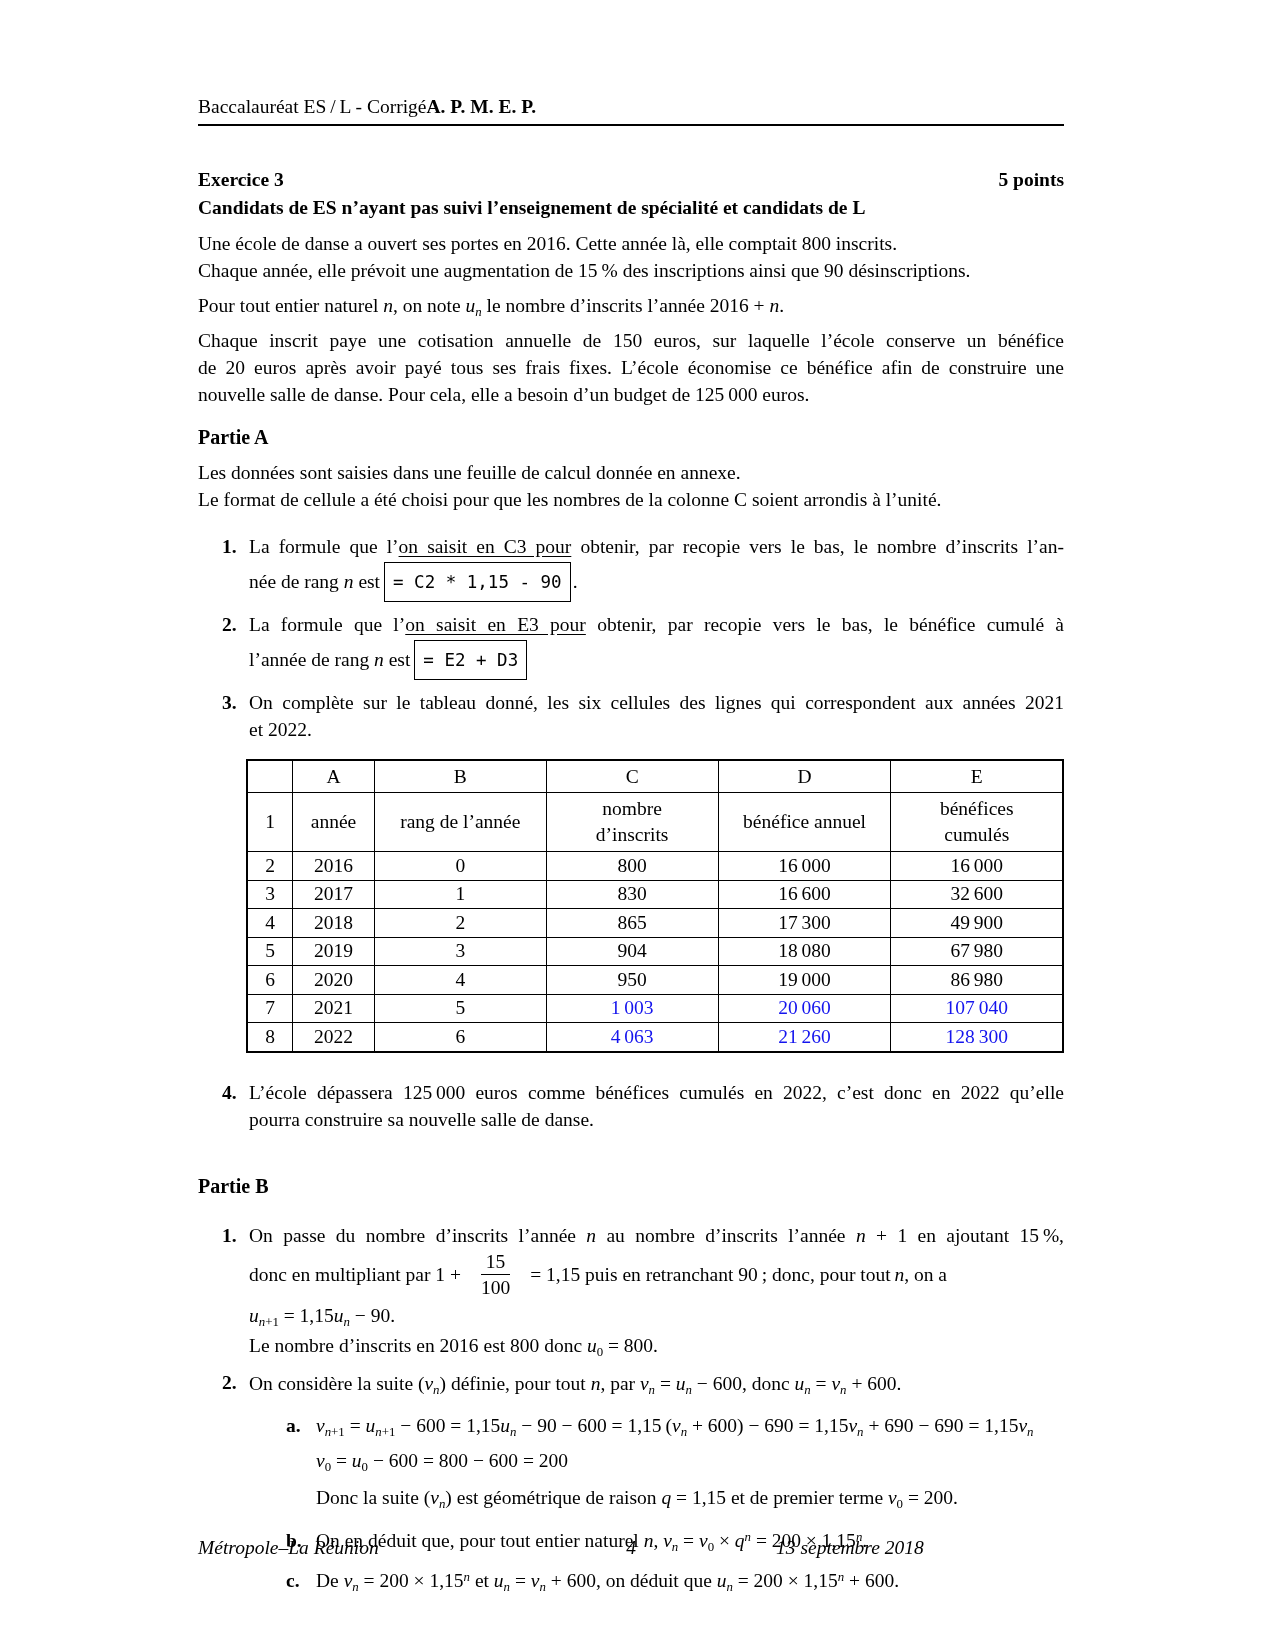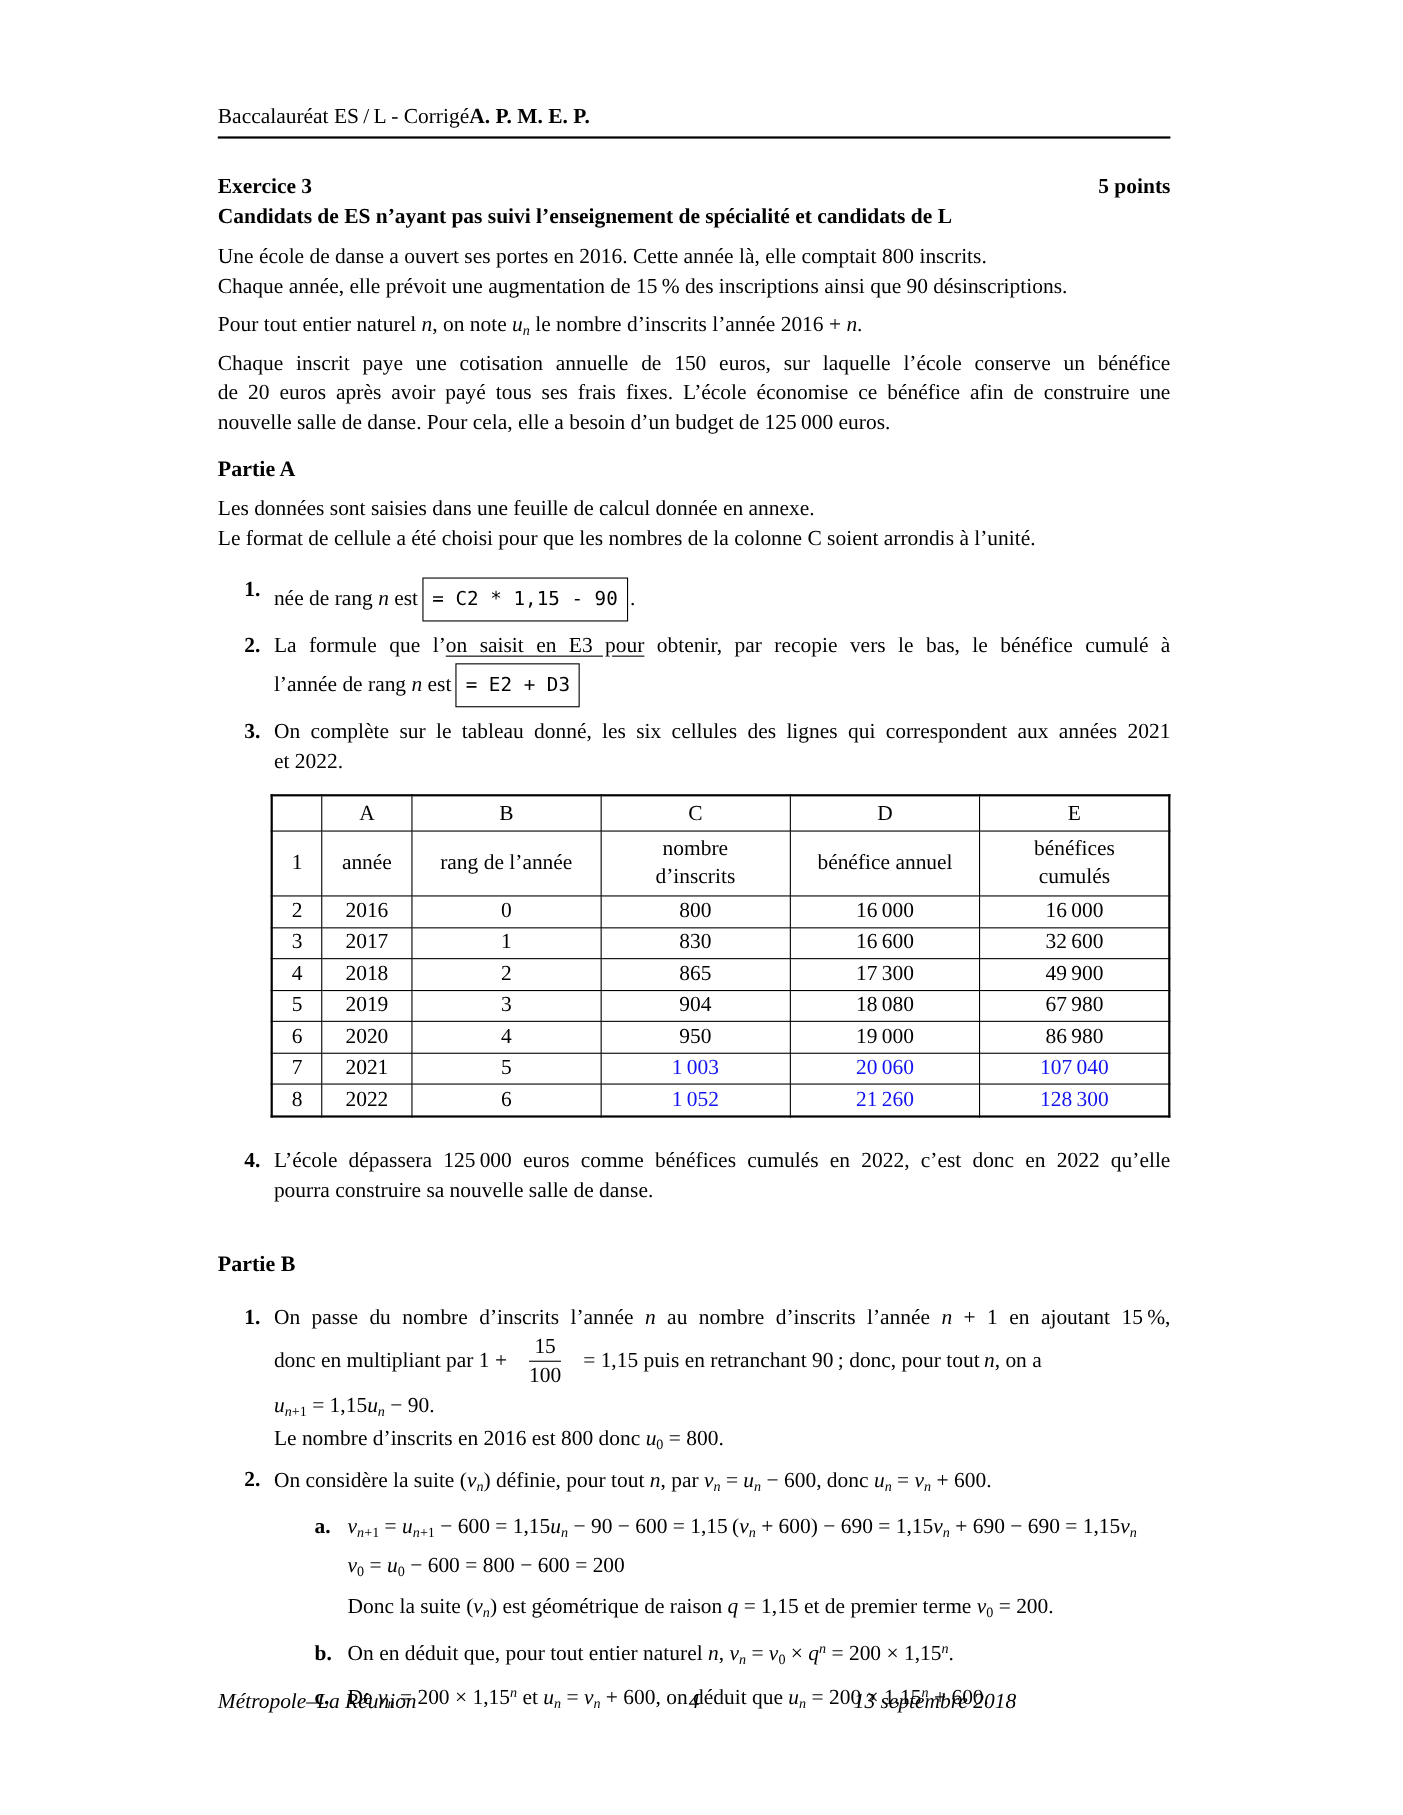--- a/index.html
+++ b/index.html
@@ -14,21 +14,21 @@
   .running-header{
     padding-top:96px;display:flex;justify-content:flex-start;align-items:flex-end;
     border-bottom:2.5px solid #000;padding-bottom:6px;
   }
   .running-header .hl{font-size:19.5px;}
   .running-header .hr{font-weight:bold;font-size:19.5px;}
   
   .line{display:block;line-height:27px;min-height:27px;}
   .stretch{text-align:justify;text-align-last:justify;}
   
-  .exheader{margin-top:30px;display:flex;justify-content:space-between;font-weight:bold;line-height:27px;font-family:Liberation Serif, serif;}
+  .exheader{margin-top:40px;display:flex;justify-content:space-between;font-weight:bold;line-height:27px;font-family:Liberation Serif, serif;}
   .subtitle{margin-top:1px;font-weight:bold;line-height:27px;}
   .p1{margin-top:9px;}
   .p2{margin-top:8px;}
   .p3{margin-top:8px;}
   .partie{margin-top:16px;font-weight:bold;line-height:27px;font-size:20px;}
   .pa-intro{margin-top:8px;}
   
   .item{display:flex;margin-top:9px;padding-left:24px;}
   .item .no{font-weight:bold;width:27px;flex:none;line-height:27px;}
   .item .body{flex:1;min-width:0;}
@@ -110,20 +110,21 @@
 
   <div class="partie line">Partie A</div>
   <div class="pa-intro">
     <span class="line">Les données sont saisies dans une feuille de calcul donnée en annexe.</span>
     <span class="line">Le format de cellule a été choisi pour que les nombres de la colonne C soient arrondis à l’unité.</span>
   </div>
 
   <div class="item" style="margin-top:20px;">
     <span class="no">1.</span>
     <span class="body">
+      <span class="line stretch">La formule que l’<u>on saisit en C3 pour</u> obtenir, par recopie vers le bas, le nombre d’inscrits l’an-</span>
       <span class="line boxline"><span>née de rang <i>n</i> est</span><span class="fbox">= C2 * 1,15 - 90</span><span>.</span></span>
     </span>
   </div>
 
   <div class="item">
     <span class="no">2.</span>
     <span class="body">
       <span class="line stretch">La formule que l’<u>on saisit en E3 pour</u> obtenir, par recopie vers le bas, le bénéfice cumulé à</span>
       <span class="line boxline"><span>l’année de rang <i>n</i> est</span><span class="fbox">= E2 + D3</span><span></span></span>
     </span>
@@ -210,21 +211,21 @@
       <td>2021</td>
       <td>5</td>
       <td class="blue">1 003</td>
       <td class="blue">20 060</td>
       <td class="blue">107 040</td>
     </tr>
     <tr class="datarow">
       <td>8</td>
       <td>2022</td>
       <td>6</td>
-      <td class="blue">1 052</td>
+      <td class="blue">4 063</td>
       <td class="blue">21 260</td>
       <td class="blue">128 300</td>
     </tr>
   </tbody>
     </table>
 
   <div class="item item4">
     <span class="no">4.</span>
     <span class="body">
       <span class="line stretch">L’école dépassera 125 000 euros comme bénéfices cumulés en 2022, c’est donc en 2022 qu’elle</span>

